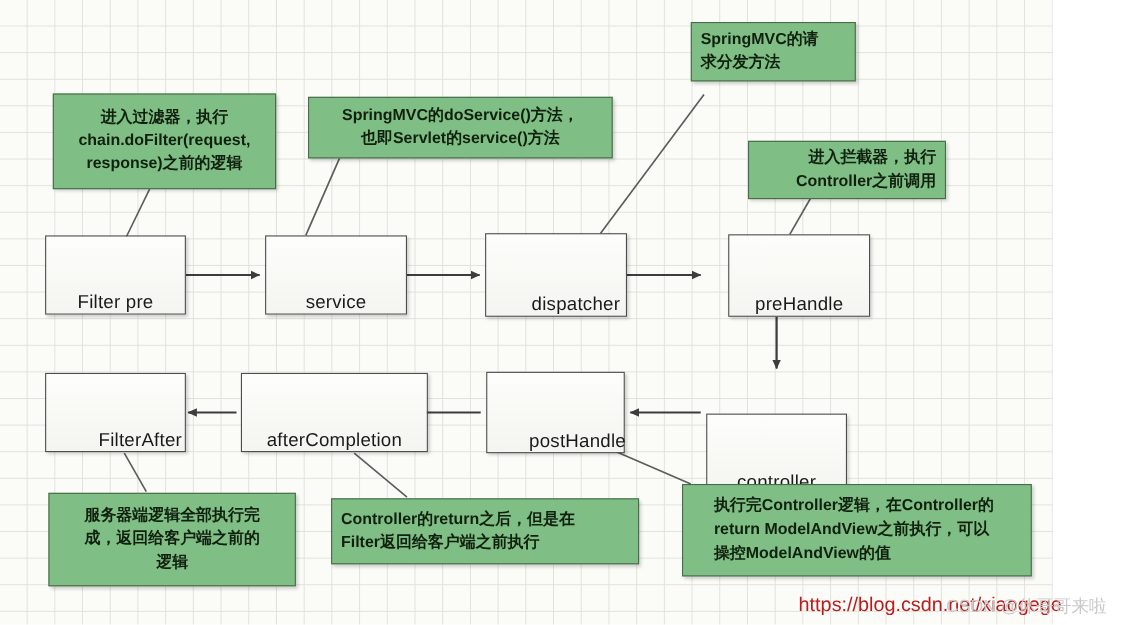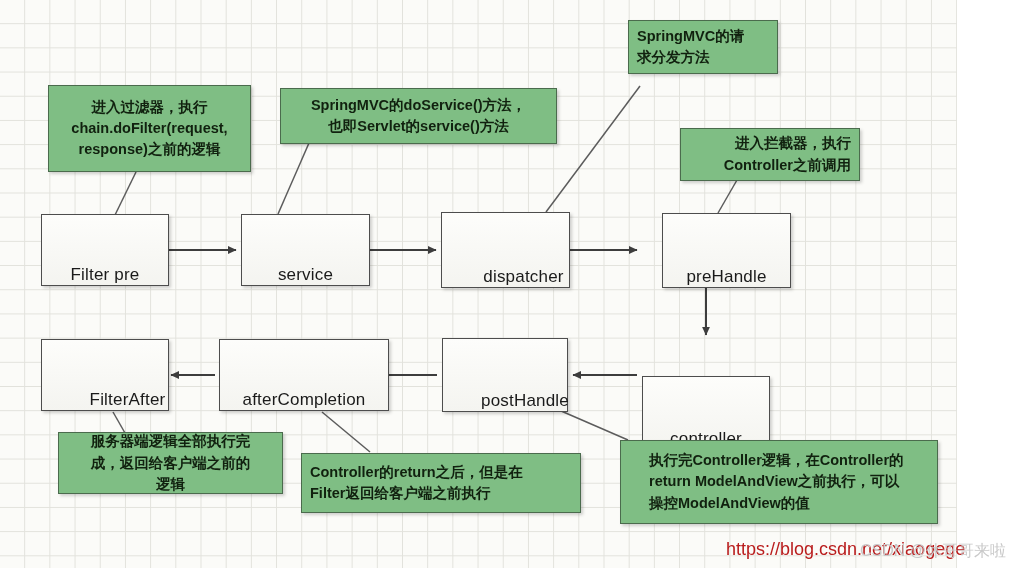--- a/index.html
+++ b/index.html
@@ -167,21 +167,21 @@
     </span>
   </div>
 
   <div class="callout" style="left:680px; top:128px; width:180px; height:53px;text-align:right;">
     <span>
       <span>进入拦截器，执行</span>
       <span>Controller之前调用</span>
     </span>
   </div>
 
-  <div class="callout" style="left:44px; top:432px; width:225px; height:62px;margin-left:14px;">
+  <div class="callout" style="left:44px; top:448px; width:225px; height:85px;">
     <span>
       <span>服务器端逻辑全部执行完</span>
       <span>成，返回给客户端之前的</span>
       <span>逻辑</span>
     </span>
   </div>
 
   <div class="callout left-align" style="left:301px; top:453px; width:280px; height:60px;">
     <span>
       <span>Controller的return之后，但是在</span>

